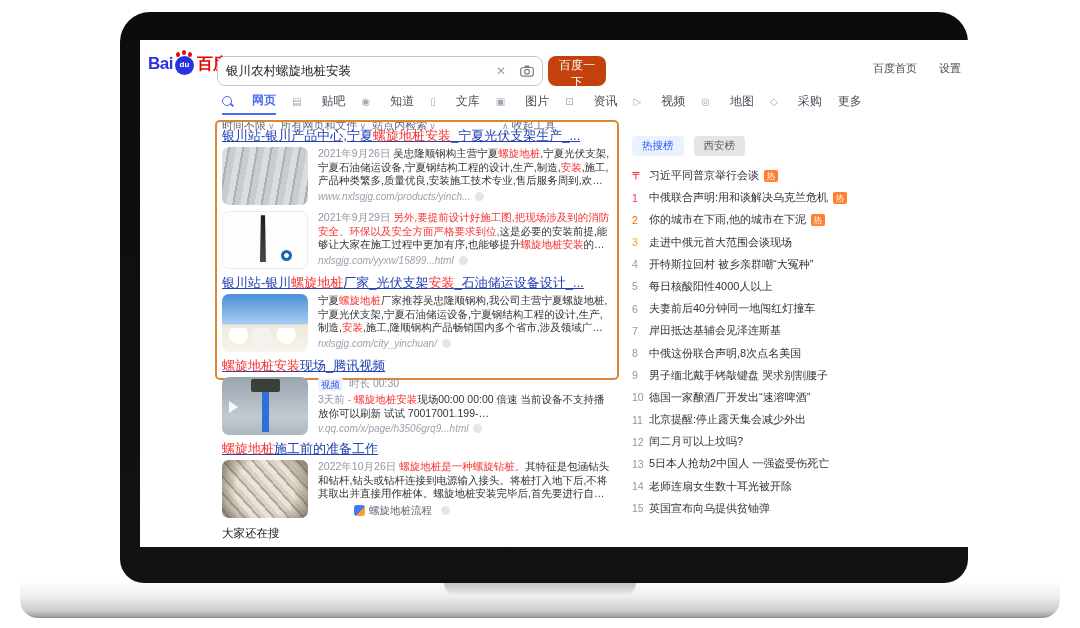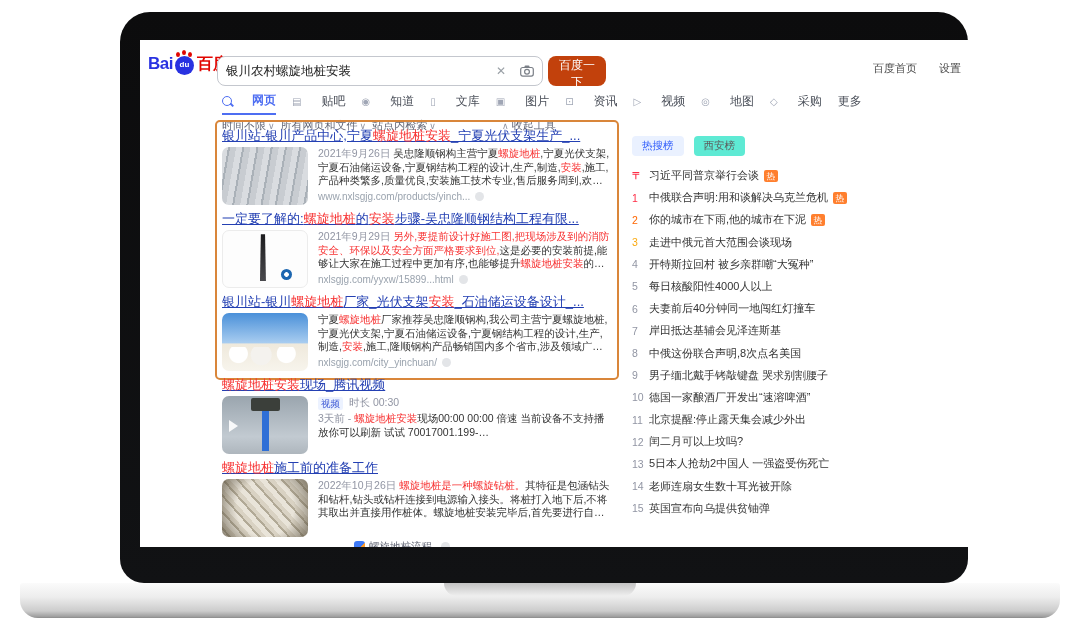--- a/index.html
+++ b/index.html
@@ -51,25 +51,25 @@
   .r-title{font-size:13px;line-height:15px;color:#2440b3;text-decoration:underline;margin-bottom:4px;cursor:pointer;
            white-space:nowrap;overflow:hidden;}
   .r-body{display:flex;gap:10px;}
   .thumb{width:86px;height:58px;border-radius:7px;flex-shrink:0;position:relative;overflow:hidden;cursor:pointer;}
   .r-col{flex:1;min-width:0;}
   .r-snip{font-size:10.5px;line-height:13.5px;color:#333;display:-webkit-box;-webkit-box-orient:vertical;overflow:hidden;}
   .clamp3{-webkit-line-clamp:3;}
   .clamp2{-webkit-line-clamp:2;}
   .sg-r{color:#f73131;}
   .sg-g{color:#9195a3;}
-  .r-url{font-size:10px;color:#9aa3ae;margin-top:3px;display:flex;align-items:center;}
+  .r-url{font-size:10px;color:#9aa3ae;margin-top:3px;display:flex;align-items:center;font-style:italic;}
   .uinfo{display:inline-block;width:9px;height:9px;border-radius:50%;background:#e3e5e8;margin-left:5px;}
   .v-meta{font-size:10.5px;color:#9195a3;margin-bottom:2px;display:flex;align-items:center;}
   .v-tag{background:#ecf2ff;color:#3f5bd6;font-size:9.5px;padding:0 3px;border-radius:2px;margin-right:6px;line-height:13px;}
-  .r-src{font-size:10.5px;color:#626675;margin-top:20px;display:flex;align-items:center;gap:4px;padding-left:36px;}
+  .r-src{font-size:10.5px;color:#626675;margin-top:3px;display:flex;align-items:center;gap:4px;padding-left:36px;}
   .src-ico{width:11px;height:11px;border-radius:3px;background:linear-gradient(135deg,#3f7bf8 55%,#ff9d2b 55%);}
   .related{font-size:11.5px;color:#222;margin-top:8px;}
   
   .th1{background:repeating-linear-gradient(100deg,#d9dce0 0 6px,#aab1b8 6px 8px,#c8ccd1 8px 14px);}
   .th2{background:#fdfdfd;border:1px solid #ececec;box-sizing:border-box;}
   .th2::before{content:"";position:absolute;left:44%;top:6%;width:6px;height:84%;
                background:linear-gradient(#1c1c1e,#4a4a4e);clip-path:polygon(15% 0,85% 0,100% 100%,0 100%);}
   .th2::after{content:"";position:absolute;right:18%;bottom:12%;width:11px;height:11px;border-radius:50%;
               background:radial-gradient(circle,#fff 28%,#1c66b0 30%);}
   .th3{background:linear-gradient(#4a90d9 0%,#a9cdf0 52%,#efe9dc 53%,#f7f4ec 100%);}
@@ -87,21 +87,21 @@
   
   .sidebar{position:absolute;left:492px;top:88px;width:302px;}
   .hs-head{display:flex;align-items:center;position:relative;height:16px;}
   .hs-title{font-size:13px;font-weight:bold;color:#1f1f1f;cursor:pointer;}
   .hs-chev{color:#9195a3;font-size:12px;margin-left:3px;}
   .refresh{position:absolute;left:178px;top:1px;font-size:11px;color:#626675;cursor:pointer;display:flex;gap:3px;align-items:center;}
   .refresh .ric{font-size:11px;color:#9195a3;}
   .hs-tabs{display:flex;gap:10px;margin-top:8px;}
   .pill{font-size:10.5px;padding:3px 10px;border-radius:4px;cursor:pointer;font-family:Liberation Mono, monospace;}
   .pill.active{background:#eaf1ff;color:#315efb;}
-  .pill.alt{background:#5eead4;color:#5d5d5d;}
+  .pill.alt{background:#e5e5e5;color:#5d5d5d;}
   .hs-list{margin-top:12px;}
   .hot-item{display:flex;align-items:center;margin-bottom:7.2px;font-size:11px;cursor:pointer;}
   .rank{width:17px;flex-shrink:0;color:#9195a3;font-size:10.5px;}
   .rk-top{color:#fe2d46;font-size:10px;font-weight:bold;}
   .rk-1{color:#fe2d46;}.rk-2{color:#ff6600;}.rk-3{color:#faa90e;}
   .hot-text{color:#333;white-space:nowrap;overflow:hidden;text-overflow:ellipsis;}
   .hot-badge{margin-left:5px;background:#ff7f2e;color:#fff;font-size:8.5px;line-height:12px;padding:0 2.5px;border-radius:2px;flex-shrink:0;}
 </style>
 </head>
 <body>
@@ -200,21 +200,20 @@
               <div class="r-snip clamp3"><span class="sg-g">2021年9月26日 </span><span class="sg-n">吴忠隆顺钢构主营宁夏</span><span class="sg-r">螺旋地桩</span><span class="sg-n">,宁夏光伏支架,宁夏石油储运设备,宁夏钢结构工程的设计,生产,制造,</span><span class="sg-r">安装</span><span class="sg-n">,施工,产品种类繁多,质量优良,安装施工技术专业,售后服务周到,欢迎大家咨询</span></div>
               <div class="r-url">
                   <span>www.nxlsgjg.com/products/yinch...</span>
                   <span class="uinfo"></span>
                 </div>
             </div>
           </div>
         </div>
 
         <div class="result">
-          <div class="r-title"><span class="sg-b">一定要了解的:</span><span class="sg-r">螺旋地桩</span><span class="sg-b">的</span><span class="sg-r">安装</span><span class="sg-b">步骤-吴忠隆顺钢结构工程有限...</span></div>
           <div class="r-body">
             <div class="thumb th2"></div>
             <div class="r-col">
               <div class="r-snip clamp3"><span class="sg-g">2021年9月29日 </span><span class="sg-r">另外,要提前设计好施工图,把现场涉及到的消防安全、环保以及安全方面严格要求到位,</span><span class="sg-n">这是必要的安装前提,能够让大家在施工过程中更加有序,也能够提升</span><span class="sg-r">螺旋地桩安装</span><span class="sg-n">的效率。 2.还要...</span></div>
               <div class="r-url">
                   <span>nxlsgjg.com/yyxw/15899...html</span>
                   <span class="uinfo"></span>
                 </div>
             </div>
           </div>
@@ -240,20 +239,24 @@
             <div class="thumb th4">
               <span class="machine"></span>
               <span class="play"></span>
             </div>
             <div class="r-col">
               <div class="v-meta">
                 <span class="v-tag">视频</span>
                 <span>时长 00:30</span>
               </div>
               <div class="r-snip clamp2"><span class="sg-g">3天前 - </span><span class="sg-r">螺旋地桩安装</span><span class="sg-n">现场00:00 00:00 倍速 当前设备不支持播放你可以刷新 试试 70017001.199-cb795297cf3802f84368106...</span></div>
+              <div class="r-url">
+                  <span>v.qq.com/x/page/h3506grq9...html</span>
+                  <span class="uinfo"></span>
+                </div>
             </div>
           </div>
         </div>
 
         <div class="result">
           <div class="r-title"><span class="sg-r">螺旋地桩</span><span class="sg-b">施工前的准备工作</span></div>
           <div class="r-body">
             <div class="thumb th5"></div>
             <div class="r-col">
               <div class="r-snip clamp3"><span class="sg-g">2022年10月26日 </span><span class="sg-r">螺旋地桩是一种螺旋钻桩。</span><span class="sg-n">其特征是包涵钻头和钻杆,钻头或钻杆连接到电源输入接头。将桩打入地下后,不将其取出并直接用作桩体。螺旋地桩安装完毕后,首先要进行自我检查,要求主...</span></div>

